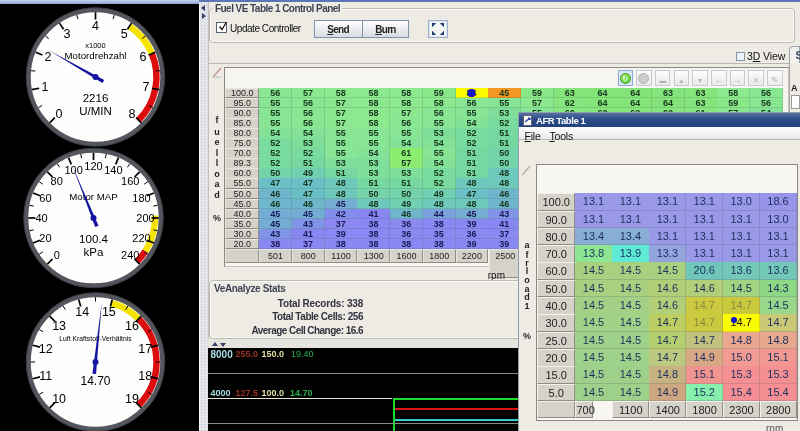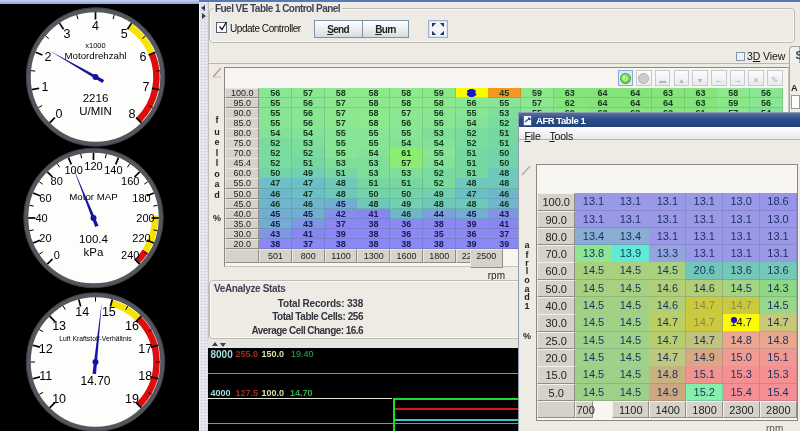--- a/index.html
+++ b/index.html
@@ -191,38 +191,38 @@
 
 <div style="position:absolute;left:223.5px;top:66.5px;width:565px;height:200px;background:#f6f5f2;border:1px solid #8a8881;border-right-color:#c5c3bc;border-bottom-color:#c5c3bc"></div>
 
 <div class="vh" style="left:225.3px;top:88.00px;width:33.90px;height:10.45px">100.0</div>
 <div class="vh" style="left:225.3px;top:98.05px;width:33.90px;height:10.45px">95.0</div>
 <div class="vh" style="left:225.3px;top:108.10px;width:33.90px;height:10.45px">90.0</div>
 <div class="vh" style="left:225.3px;top:118.15px;width:33.90px;height:10.45px">85.0</div>
 <div class="vh" style="left:225.3px;top:128.20px;width:33.90px;height:10.45px">80.0</div>
 <div class="vh" style="left:225.3px;top:138.25px;width:33.90px;height:10.45px">75.0</div>
 <div class="vh" style="left:225.3px;top:148.30px;width:33.90px;height:10.45px">70.0</div>
-<div class="vh" style="left:225.3px;top:158.35px;width:33.90px;height:10.45px">45.4</div>
+<div class="vh" style="left:225.3px;top:158.35px;width:33.90px;height:10.45px">89.3</div>
 <div class="vh" style="left:225.3px;top:168.40px;width:33.90px;height:10.45px">60.0</div>
 <div class="vh" style="left:225.3px;top:178.45px;width:33.90px;height:10.45px">55.0</div>
 <div class="vh" style="left:225.3px;top:188.50px;width:33.90px;height:10.45px">50.0</div>
 <div class="vh" style="left:225.3px;top:198.55px;width:33.90px;height:10.45px">45.0</div>
 <div class="vh" style="left:225.3px;top:208.60px;width:33.90px;height:10.45px">40.0</div>
 <div class="vh" style="left:225.3px;top:218.65px;width:33.90px;height:10.45px">35.0</div>
 <div class="vh" style="left:225.3px;top:228.70px;width:33.90px;height:10.45px">30.0</div>
 <div class="vh" style="left:225.3px;top:238.75px;width:33.90px;height:10.45px">20.0</div>
 <div class="vh" style="left:225.3px;top:248.80px;width:33.90px;height:14.2px"></div>
 <div class="vh" style="left:259.20px;top:248.80px;width:32.72px;height:14.2px;line-height:13px">501</div>
 <div class="vh" style="left:291.92px;top:248.80px;width:32.72px;height:14.2px;line-height:13px">800</div>
 <div class="vh" style="left:324.64px;top:248.80px;width:32.72px;height:14.2px;line-height:13px">1100</div>
 <div class="vh" style="left:357.36px;top:248.80px;width:32.72px;height:14.2px;line-height:13px">1300</div>
 <div class="vh" style="left:390.08px;top:248.80px;width:32.72px;height:14.2px;line-height:13px">1600</div>
 <div class="vh" style="left:422.80px;top:248.80px;width:32.72px;height:14.2px;line-height:13px">1800</div>
 <div class="vh" style="left:455.52px;top:248.80px;width:32.72px;height:14.2px;line-height:13px">2200</div>
-<div class="vh" style="left:470px;top:248.80px;width:32.72px;height:19px;line-height:13px">2500</div>
+<div class="vh" style="left:489px;top:248.80px;width:32.72px;height:29px;line-height:13px">2500</div>
 <div class="vh" style="left:520.96px;top:248.80px;width:32.72px;height:14.2px;line-height:13px">2800</div>
 <div class="vh" style="left:553.68px;top:248.80px;width:32.72px;height:14.2px;line-height:13px">3100</div>
 <div class="vh" style="left:586.40px;top:248.80px;width:32.72px;height:14.2px;line-height:13px">3400</div>
 <div class="vh" style="left:619.12px;top:248.80px;width:32.72px;height:14.2px;line-height:13px">3700</div>
 <div class="vh" style="left:651.84px;top:248.80px;width:32.72px;height:14.2px;line-height:13px">4000</div>
 <div class="vh" style="left:684.56px;top:248.80px;width:32.72px;height:14.2px;line-height:13px">4300</div>
 <div class="vh" style="left:717.28px;top:248.80px;width:32.72px;height:14.2px;line-height:13px">4600</div>
 <div class="vh" style="left:750.00px;top:248.80px;width:32.72px;height:14.2px;line-height:13px">4900</div>
 <div class="vc" style="left:259.20px;top:88.00px;width:33.12px;height:10.45px;background:rgb(137,230,147);color:#17361e">56</div>
 <div class="vc" style="left:291.92px;top:88.00px;width:33.12px;height:10.45px;background:rgb(139,232,144);color:#17361e">57</div>

